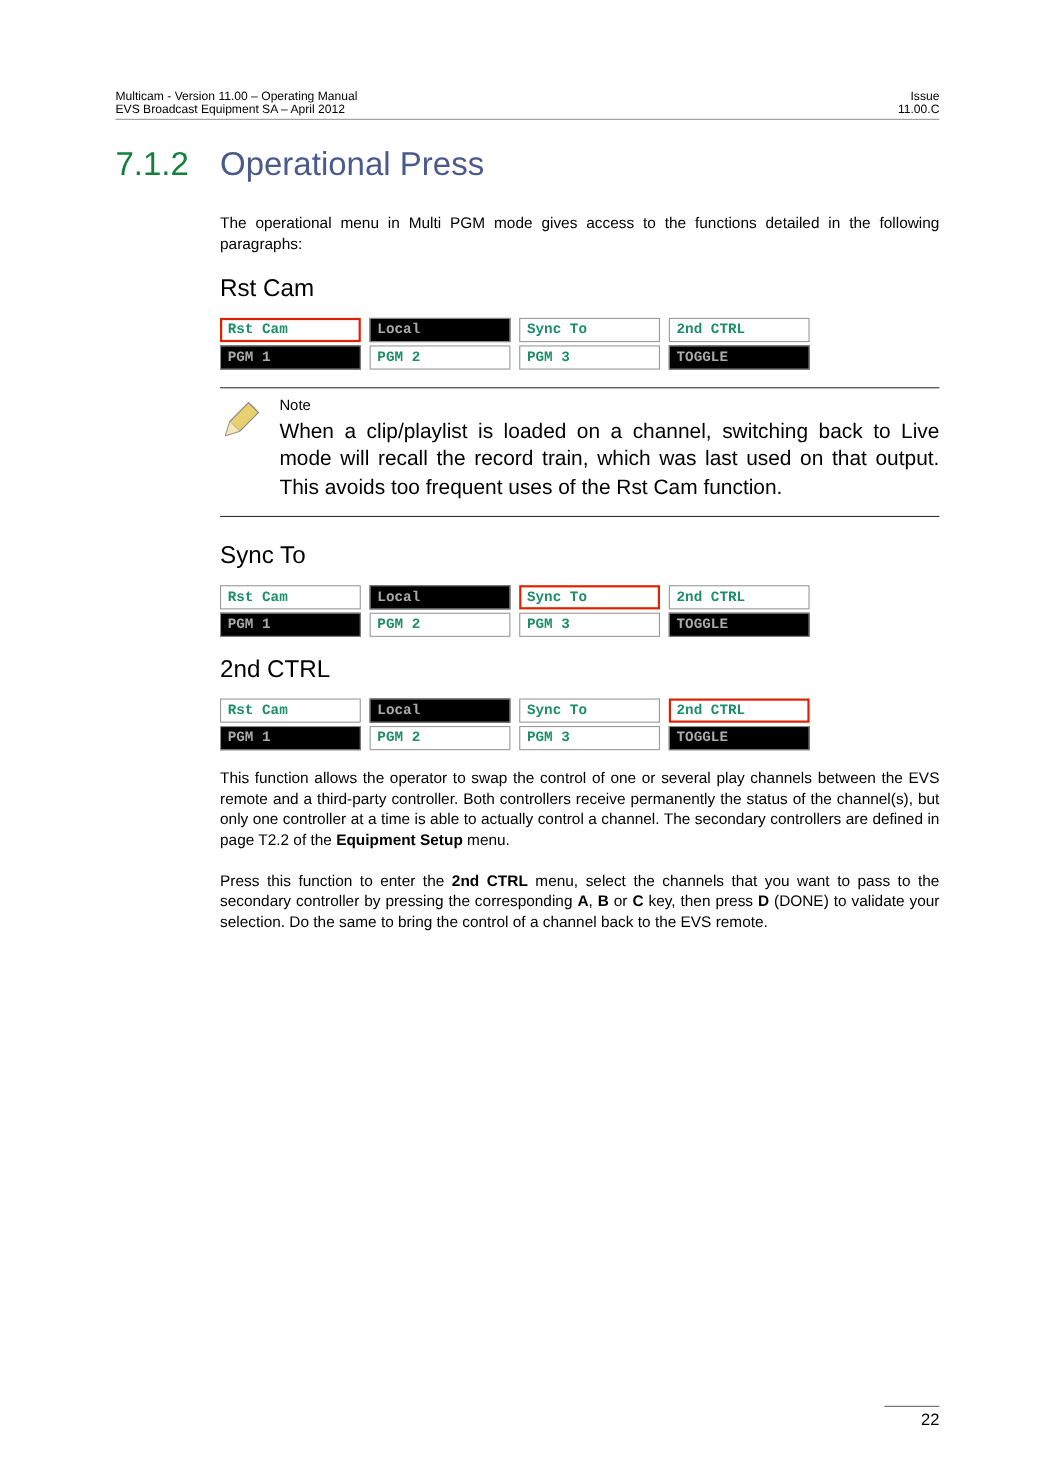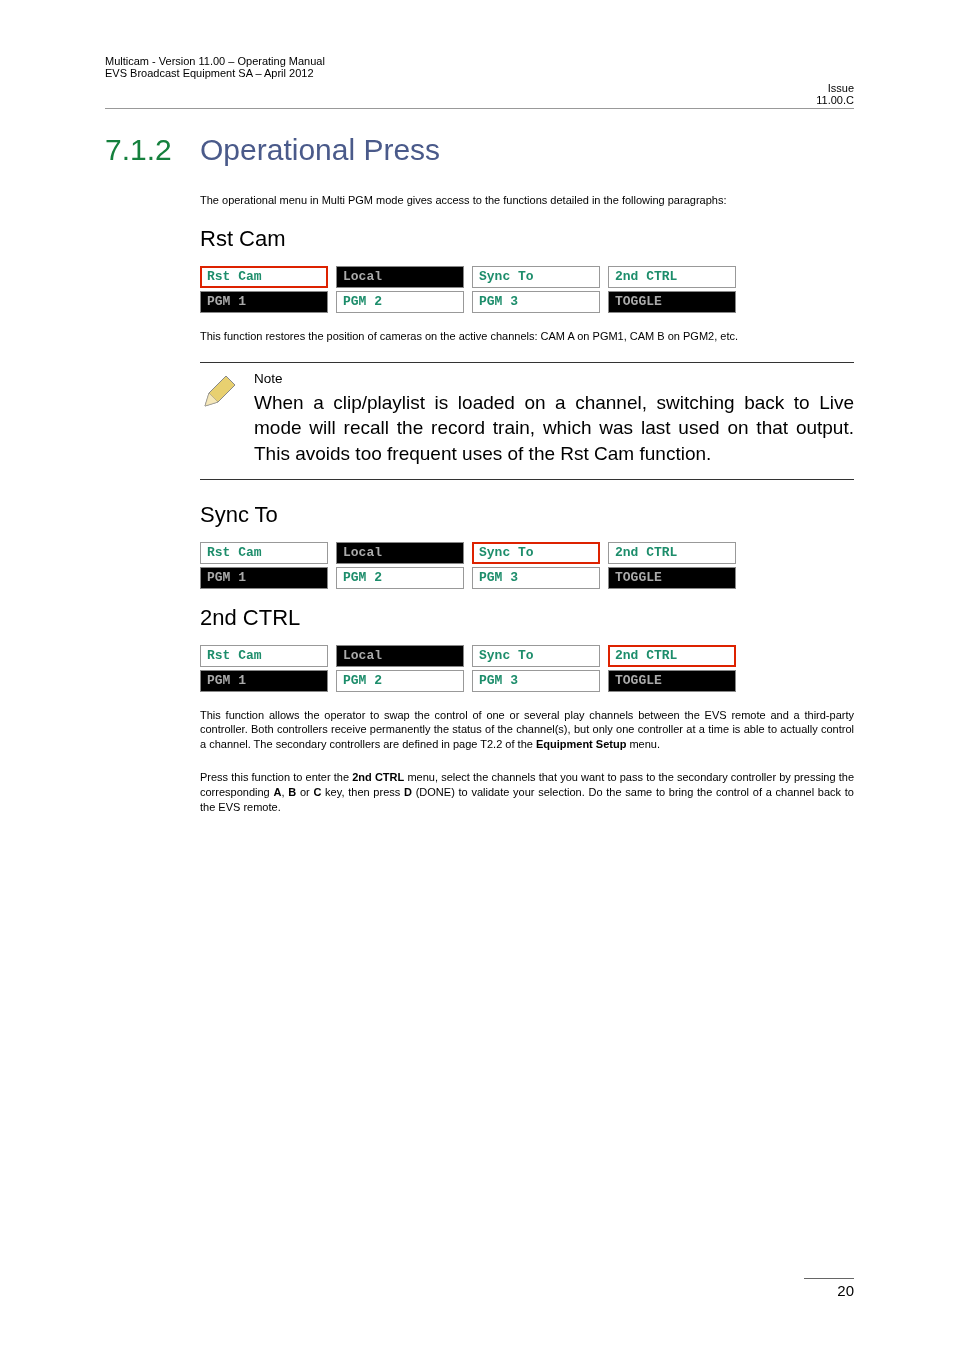--- a/index.html
+++ b/index.html
@@ -15,20 +15,21 @@
       padding: 55px 100px 40px 105px;
     }
     .hdr {
       display: flex;
       justify-content: space-between;
       font-size: 11px;
       color: #000;
       border-bottom: 1px solid #999;
       padding-bottom: 2px;
       margin-bottom: 24px;
+      align-items: flex-end;
     }
     .hdr-left { text-align: left; }
     .hdr-right { text-align: right; margin-top: 27px; }
     .section-num-title {
       display: flex;
       align-items: baseline;
       margin-bottom: 26px;
     }
     .section-num {
       font-size: 30px;
@@ -38,21 +39,21 @@
     }
     .section-title {
       font-size: 30px;
       font-weight: 400;
       color: #4a5a8a;
     }
     .content {
       margin-left: 95px;
     }
     .body-text {
-      font-size: 11px;
+      font-size: 14px;
       line-height: 1.35;
       text-align: justify;
       margin-bottom: 18px;
     }
     .h3 {
       font-size: 22px;
       color: #000;
       font-weight: 400;
       margin-top: 10px;
       margin-bottom: 14px;
@@ -139,21 +140,20 @@
     <div class="menu-grid">
       <div class="cell light sel">Rst Cam</div>
       <div class="cell dark">Local</div>
       <div class="cell light">Sync To</div>
       <div class="cell light">2nd CTRL</div>
       <div class="cell dark">PGM 1</div>
       <div class="cell light">PGM 2</div>
       <div class="cell light">PGM 3</div>
       <div class="cell dark">TOGGLE</div>
     </div>
-    <p class="body-text">This function restores the position of cameras on the active channels: CAM A on PGM1, CAM B on PGM2, etc.</p>
 
     <div class="note-block">
       <div class="note-icon">
         <svg viewBox="0 0 40 40" width="40" height="40">
           <polygon points="5,35 9,22 26,5 35,14 18,31" fill="#e8d070" stroke="#888" stroke-width="1"></polygon>
           <polygon points="5,35 9,22 18,31" fill="#f5e7b8" stroke="#888" stroke-width="0.5"></polygon>
           <line x1="28" y1="7" x2="33" y2="12" stroke="#888" stroke-width="1"></line>
         </svg>
       </div>
       <div class="note-body">
@@ -191,13 +191,13 @@
     </p>
 
     <p class="body-text">
       <span>Press this function to enter the </span><b>2nd CTRL</b><span> menu, select the channels that you want to pass to the secondary controller by pressing the corresponding </span><b>A</b><span>, </span><b>B</b><span> or </span><b>C</b><span> key, then press </span><b>D</b><span> (DONE) to validate your selection. Do the same to bring the control of a channel back to the EVS remote.</span>
     </p>
 
   </div>
 
 </div>
 
-<div class="pagenum">20</div>
+<div class="pagenum">22</div>
 
 </body></html>

